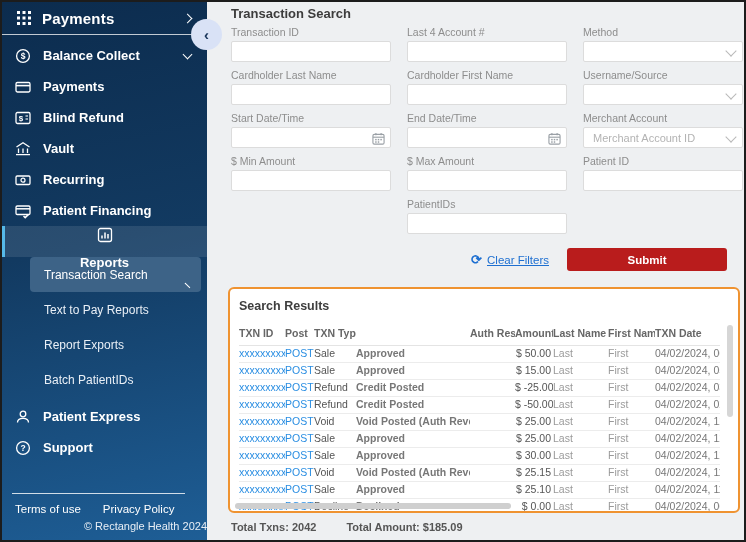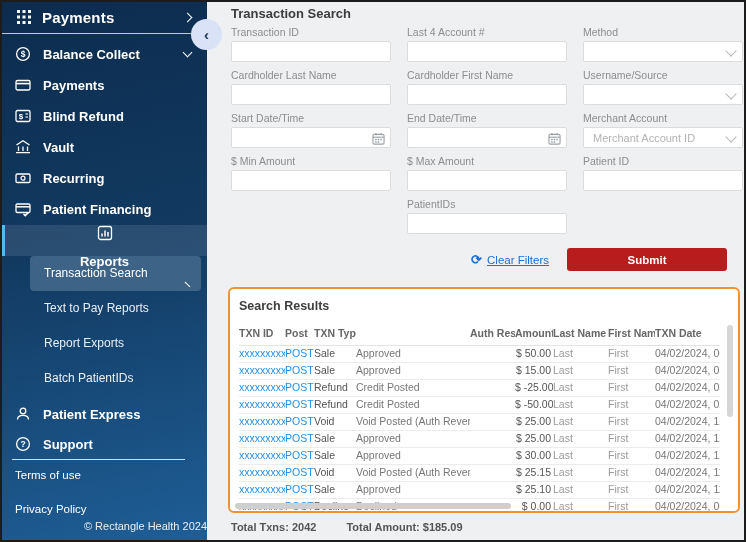--- a/index.html
+++ b/index.html
@@ -19,21 +19,21 @@
   .nav-item { height:31px; display:flex; align-items:center; gap:12px; padding:0 12px; font-size:13px; font-weight:600; cursor:pointer; position:relative; }
   .nav-item .chev { margin-left:auto; margin-right:4px; }
   .nav-item.active { background:rgba(255,255,255,.10); border-left:3px solid #56b9e8; padding-left:9px;flex-direction:column; }
   .nav-icon { width:17px; height:17px; display:inline-flex; align-items:center; justify-content:center; flex-shrink:0; }
   .nav-icon svg { display:block; }
   .sub-list { }
   .sub-item { height:35px; display:flex; align-items:center; margin:0 6px 0 28px; padding:0 14px; font-size:12px; color:#e9eff6; border-radius:4px; cursor:pointer; }
   .sub-item.selected { background:#3d6387; color:#fff; }
   .sb-spacer { flex:1; }
   .sb-divider { border-top:1px solid rgba(255,255,255,.8); margin:0 22px 0 10px; }
-  .sb-links { display:flex; gap:22px; padding:9px 0 2px 13px; font-size:11.5px;flex-direction:column; }
+  .sb-links { display:flex; gap:22px; padding:9px 0 2px 13px; font-size:11.5px; }
   .sb-links a { color:#fff; text-decoration:none; }
   .sb-copy { padding:3px 0 8px 13px; font-size:11px; color:#e8eef5;text-align:right; }
 
   .collapse-btn { position:absolute; left:189px; top:17px; width:31px; height:31px; border-radius:50%; background:#d9e2f6; border:none; color:#19355a; font-size:15px; font-weight:bold; z-index:6; cursor:pointer; line-height:31px; text-align:center; }
 
   
   .content { flex:1; padding:2px 0 0 24px; position:relative; overflow:hidden; }
   .page-title { font-size:13px; font-weight:bold; color:#3c3c3c; margin-top:2px; }
   .form-grid { display:grid; grid-template-columns:160px 160px 160px; column-gap:16px; margin-top:2px; align-items:start; }
   .field { margin-bottom:4px; }
@@ -52,21 +52,21 @@
   .submit-btn { width:160px; height:23px; background:#b91c1c; color:#fff; font-weight:bold; font-size:11.5px; border:none; border-radius:3px; cursor:pointer; font-family:"Liberation Sans", sans-serif; }
 
   
   .results-wrap { margin:16px 0 0 -3px; width:512px; height:226px; border:2px solid #ef9331; border-radius:6px; background:#fff; position:relative; overflow:hidden; }
   .results-inner { padding:10px 0 0 9px; }
   .results-title { font-size:12.5px; font-weight:bold; color:#3e3e3e; }
   table { border-collapse:collapse; table-layout:fixed; width:481px; margin-top:10px; }
   th { font-size:10.5px; font-weight:bold; color:#666; text-align:left; padding:4px 0 6px; border-bottom:1px solid #e4e4e4; white-space:nowrap; overflow:hidden; }
   td { font-size:10.5px; color:#555; padding:2px 0 3px; border-bottom:1px solid #ececec; white-space:nowrap; overflow:hidden; line-height:11px; }
   .w-id{width:46px}.w-post{width:29px}.w-type{width:42px}.w-resp{width:114px}.w-auth{width:45px}.w-amt{width:38px}.w-last{width:55px}.w-first{width:47px}.w-date{width:65px}
-  td.c-resp { color:#777; }
+  td.c-resp { color:#777;font-weight:bold; }
   td.c-amt, th.w-amt { text-align:right; padding-right:0; }
   td.c-amt { padding-right:2px; }
   td.c-last, td.c-first { color:#9a9a9a; }
   td.c-date { color:#777; }
   td a { color:#2a8ee2; text-decoration:none; cursor:pointer; }
   .vscroll { position:absolute; top:36px; right:5px; width:6px; height:92px; background:#d6d6d6; border-radius:3px; }
   .hscroll { position:absolute; bottom:2px; left:5px; width:276px; height:6px; background:#cfcfcf; border-radius:3px; }
 
   .totals { display:flex; gap:30px; margin:8px 0 0 0; font-size:11px; font-weight:bold; color:#555; }
 </style>

